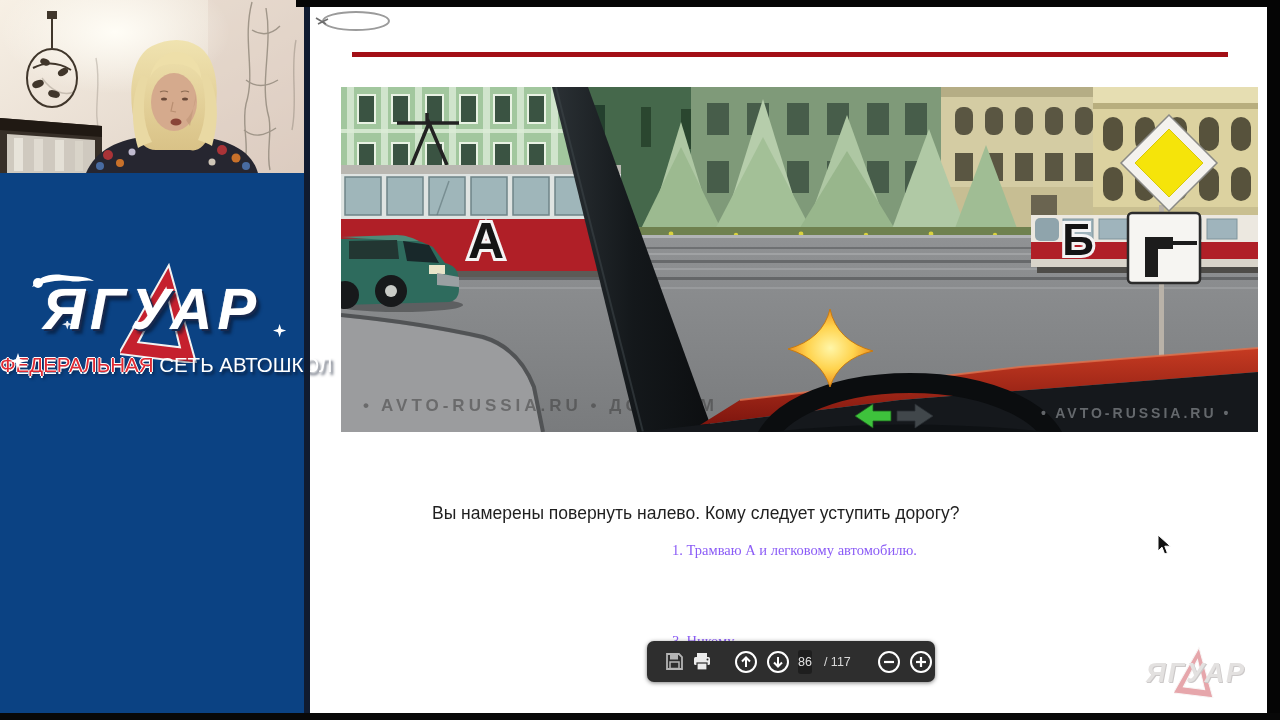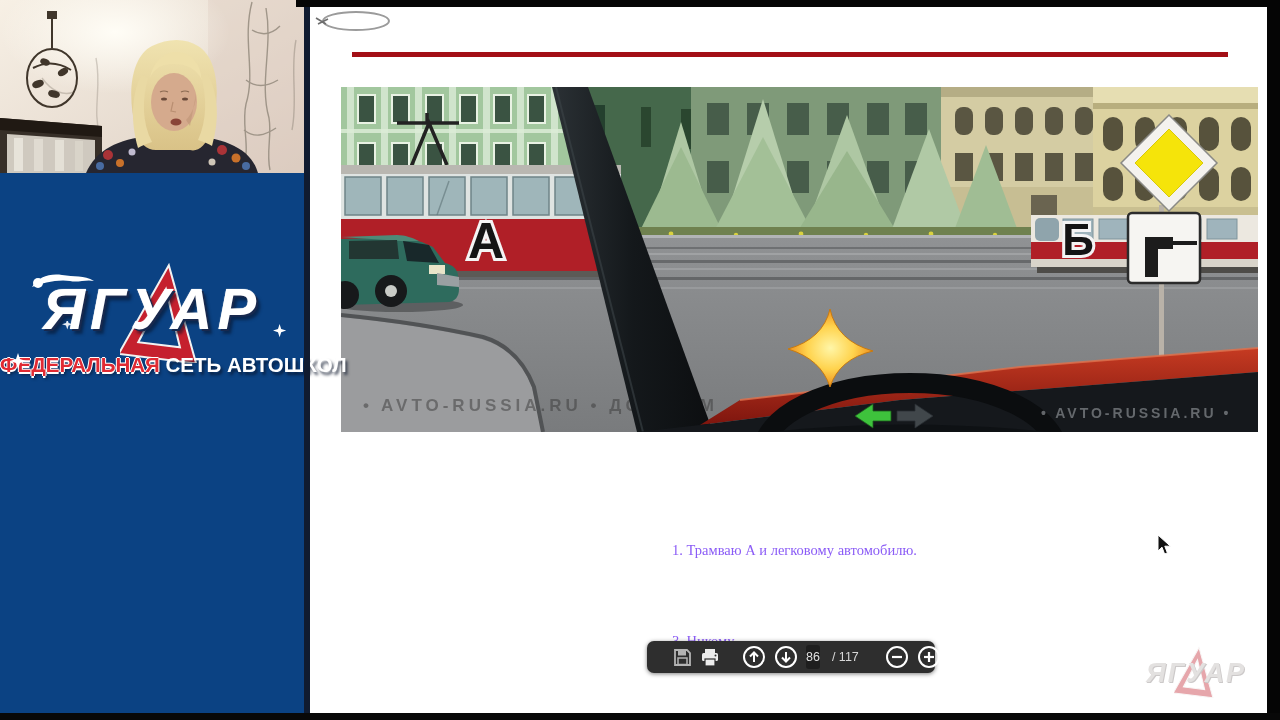--- a/index.html
+++ b/index.html
@@ -18,38 +18,38 @@
 
   
   .blue-panel{left:0;top:173px;width:304px;height:540px;background:#0b4283;z-index:4;}
   .brand-logo{position:absolute;left:0;top:88px;width:304px;height:130px;}
   .logo-tri{position:absolute;left:120px;top:2px;width:86px;height:100px;}
   .logo-text{position:absolute;left:0;top:18px;width:304px;text-align:center;
      font-family:"Liberation Sans",sans-serif;font-weight:bold;font-style:italic;
      font-size:58px;letter-spacing:5px;color:#ffffff;line-height:60px;
      text-shadow:2px 2px 0 #18294e,4px 5px 3px rgba(8,18,40,.55),0 0 1px #ffffff;}
   .tagline{position:absolute;left:0;top:92px;width:304px;text-align:center;
-     font-weight:700;font-size:20.5px;line-height:24px;letter-spacing:0;white-space:nowrap;}
+     font-weight:400;font-size:20.5px;line-height:24px;letter-spacing:0;white-space:nowrap;}
   .tag-red{color:#e02a33;text-shadow:-1px 0 0 #fff,1px 0 0 #fff,0 -1px 0 #fff,0 1.5px 0 #fff,2px 3px 3px rgba(8,18,40,.6);}
   .tag-white{color:#ffffff;text-shadow:2px 3px 3px rgba(8,18,40,.7);}
 
   
   .doc-area{left:310px;top:7px;width:957px;height:706px;background:#ffffff;z-index:1;}
   .doodle{left:310px;top:6px;z-index:2;}
   .red-line{left:352px;top:52px;width:876px;height:5px;background:#a30f16;z-index:2;}
   .slide{left:341px;top:87px;width:917px;height:345px;z-index:2;}
   .question{left:432px;top:503px;width:560px;font-size:17.5px;color:#1f1f1f;z-index:2;
             font-family:"Liberation Sans",sans-serif;}
   .answer{left:672px;width:320px;font-family:"Liberation Serif",serif;font-size:14.5px;
           color:#8b5cf6;z-index:2;}
   .a1{top:542px;} .a2{top:588px;} .a3{top:633px;} .a4{top:681px;}
 
   
-  .pdf-toolbar{left:647px;top:641px;width:288px;height:32px;background:#2e2e2e;border-radius:7px;
-      z-index:20;display:flex;align-items:center;padding:0 22px;box-sizing:border-box;
+  .pdf-toolbar{left:647px;top:641px;width:288px;height:41px;background:#2e2e2e;border-radius:7px;
+      z-index:20;display:flex;align-items:center;padding:0 14px;box-sizing:border-box;
       box-shadow:0 1px 4px rgba(0,0,0,.5);}
   .tb-btn{background:none;border:none;padding:0;margin:0 4px;cursor:pointer;display:flex;
       align-items:center;justify-content:center;height:30px;}
   .tb-sep{width:1px;height:26px;background:#5a5a5a;margin:0 7px;}
   .page-box{width:34px;height:24px;background:#1e1e1e;border-radius:3px;color:#e0e0e0;
       font-size:12.5px;display:flex;align-items:center;justify-content:center;margin:0 4px;}
   .page-total{color:#d8d8d8;font-size:12.5px;margin:0 8px;white-space:nowrap;}
 
   
   .wm-logo{left:1136px;top:646px;width:120px;height:58px;z-index:15;opacity:.5;}
@@ -419,20 +419,21 @@
     <g>
       <polygon points="514,329 532,317 532,324 550,324 550,334 532,334 532,341" fill="#3ec23c" stroke="#1d5e1d" stroke-width="0.8"></polygon>
       <polygon points="592,329 574,317 574,324 556,324 556,334 574,334 574,341" fill="#41474b" stroke="#2a2f33" stroke-width="0.8"></polygon>
     </g>
 
     <text x="700" y="331" font-family="Liberation Sans, sans-serif" font-size="14" font-weight="bold" letter-spacing="3" fill="#787c80" opacity="0.8">• AVTO-RUSSIA.RU •</text>
 
     <path d="M 489,222 Q 496,254 532,264 Q 498,272 489,300 Q 480,272 447,262 Q 482,252 489,222 Z" fill="url(#starGrad)" stroke="#c87a10" stroke-width="1"></path>
   </svg>
 
+  <div class="abs question">Вы намерены повернуть налево. Кому следует уступить дорогу?</div>
   <div class="abs answer a1">1. Трамваю А и легковому автомобилю.</div>
   <div class="abs answer a3">3. Никому.</div>
 
   <div class="abs pdf-toolbar">
     <button class="tb-btn" title="">
       <svg width="19" height="19" viewBox="0 0 19 19">
         <path d="M 2,2 L 14,2 L 17,5 L 17,17 L 2,17 Z" fill="none" stroke="#b4b4b4" stroke-width="1.8"></path>
         <rect x="5" y="2.5" width="8" height="5" fill="#b4b4b4"></rect>
         <rect x="5" y="10" width="9" height="6.5" fill="none" stroke="#b4b4b4" stroke-width="1.5"></rect>
       </svg>

